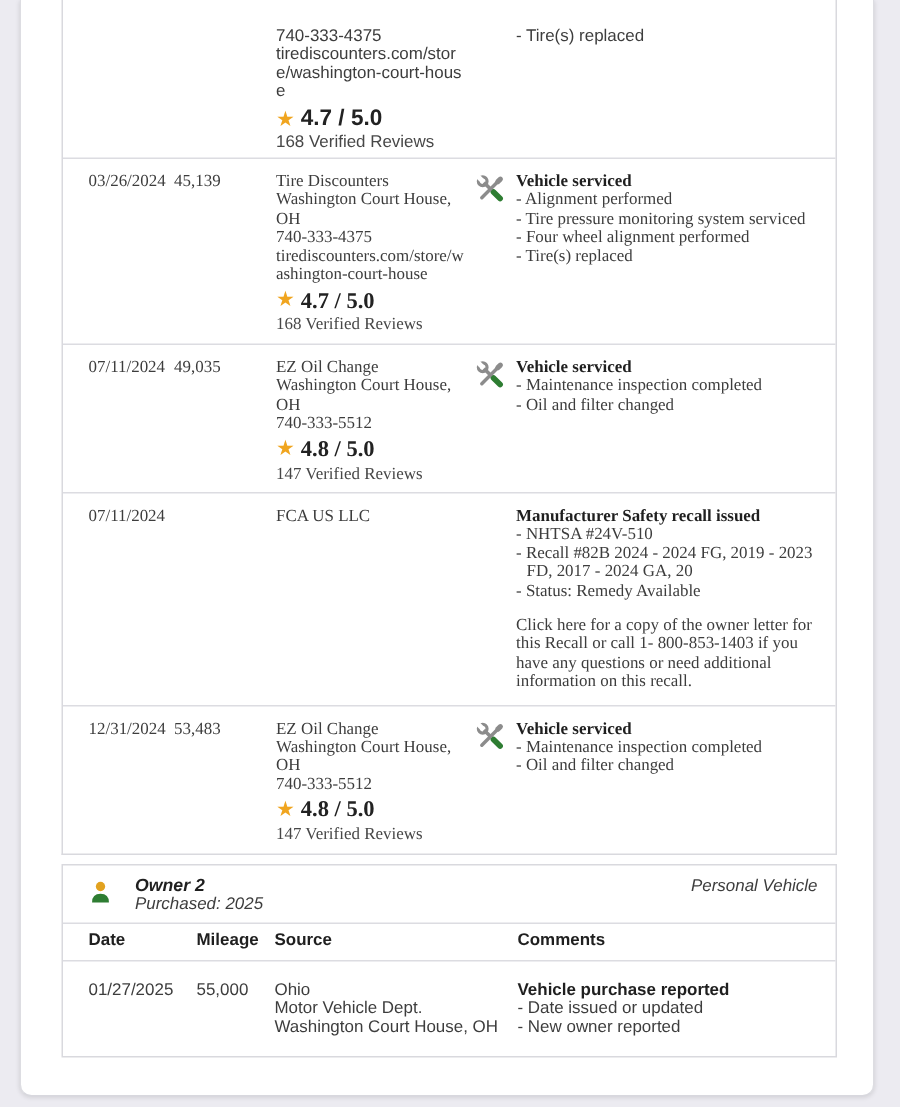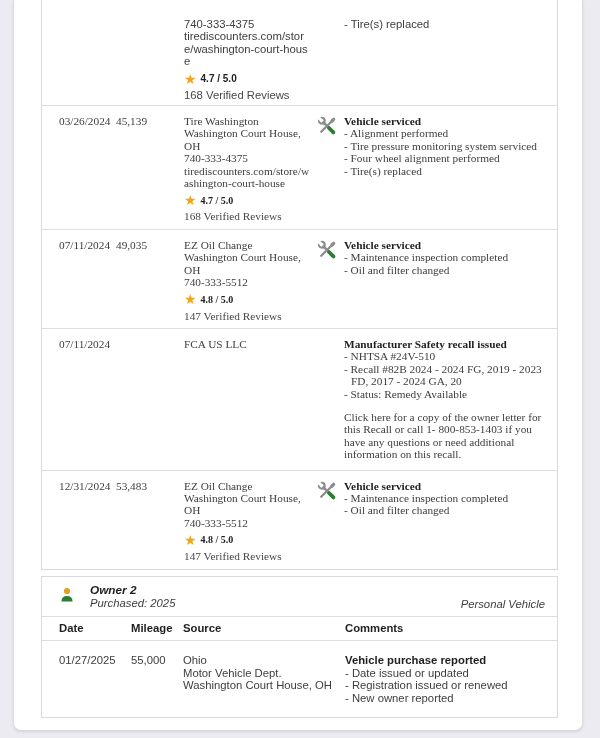--- a/index.html
+++ b/index.html
@@ -36,21 +36,21 @@
     grid-template-columns: 74px 68px 132px 28px 1fr;
     padding: 9px 8px 5px 0;
   }
   .record-row + .record-row { border-top: 1px solid #dcdce1; font-family: Liberation Serif, serif; }
   .cell-date { padding-left: 17px; }
   .cell-source { padding-right: 5px; }
   .cell-comments { padding-right: 4px; }
   .website { word-break: break-all; }
   .rating-line { display: flex; align-items: center; gap: 4px; margin-top: 4px; height: 15px; }
   .star { color: #f0a51f; font-size: 14px; line-height: 14px; }
-  .rating-val { font-weight: 700; color: #222; font-size: 10px; }
+  .rating-val { font-weight: 700; color: #222; font-size: 15px; }
   .reviews { margin-top: 2px; color: #474747; }
   .bold-title { font-weight: 700; color: #1f1f1f; }
   ul.dash-list { list-style: none; }
   ul.dash-list li {
     padding-left: 7px;
     text-indent: -7px;
   }
   .recall-para { margin-top: 11px; }
   .learn-more {
     margin-top: 11px;
@@ -69,21 +69,21 @@
   }
   .owner-head {
     display: flex;
     align-items: flex-start;
     padding: 7px 12px 6px 16px;
     font-style: italic;
   }
   .owner-id { margin-left: 14px; }
   .owner-title { font-weight: 700; color: #1f1f1f; font-size: 11.8px; }
   .owner-sub { margin-top: 1px; }
-  .owner-badge { margin-left: auto; margin-top: 14px; }
+  .owner-badge { margin-left: auto; margin-top: 1px; }
   .owner-table-header {
     display: grid;
     grid-template-columns: 89px 52px 162px 1fr;
     border-top: 1px solid #dcdce1;
     padding: 5px 0 6px;
     font-weight: 700;
     color: #1f1f1f;
   }
   .owner-record {
     display: grid;
@@ -116,21 +116,21 @@
         <ul class="dash-list">
           <li>- Tire(s) replaced</li>
         </ul>
       </div>
     </div>
 
     <div class="record-row" style="padding-bottom:6px;">
       <div class="cell-date">03/26/2024</div>
       <div>45,139</div>
       <div class="cell-source">
-        <div>Tire Washington</div>
+        <div>Tire Discounters</div>
         <div>Washington Court House, OH</div>
         <div>740-333-4375</div>
         <div class="website">tirediscounters.com/store/washington-court-house</div>
         <div class="rating-line">
           <span class="star">★</span>
           <span class="rating-val">4.7 / 5.0</span>
         </div>
         <div class="reviews">168 Verified Reviews</div>
       </div>
       <div>
@@ -260,20 +260,19 @@
       <div>55,000</div>
       <div class="cell-source">
         <div>Ohio</div>
         <div>Motor Vehicle Dept.</div>
         <div>Washington Court House, OH</div>
       </div>
       <div class="cell-comments">
         <div class="bold-title">Vehicle purchase reported</div>
         <ul class="dash-list">
           <li>- Date issued or updated</li>
-          <li>- Registration issued or renewed</li>
           <li>- New owner reported</li>
         </ul>
       </div>
     </div>
   </div>
 
 </div>
 
 </body></html>

